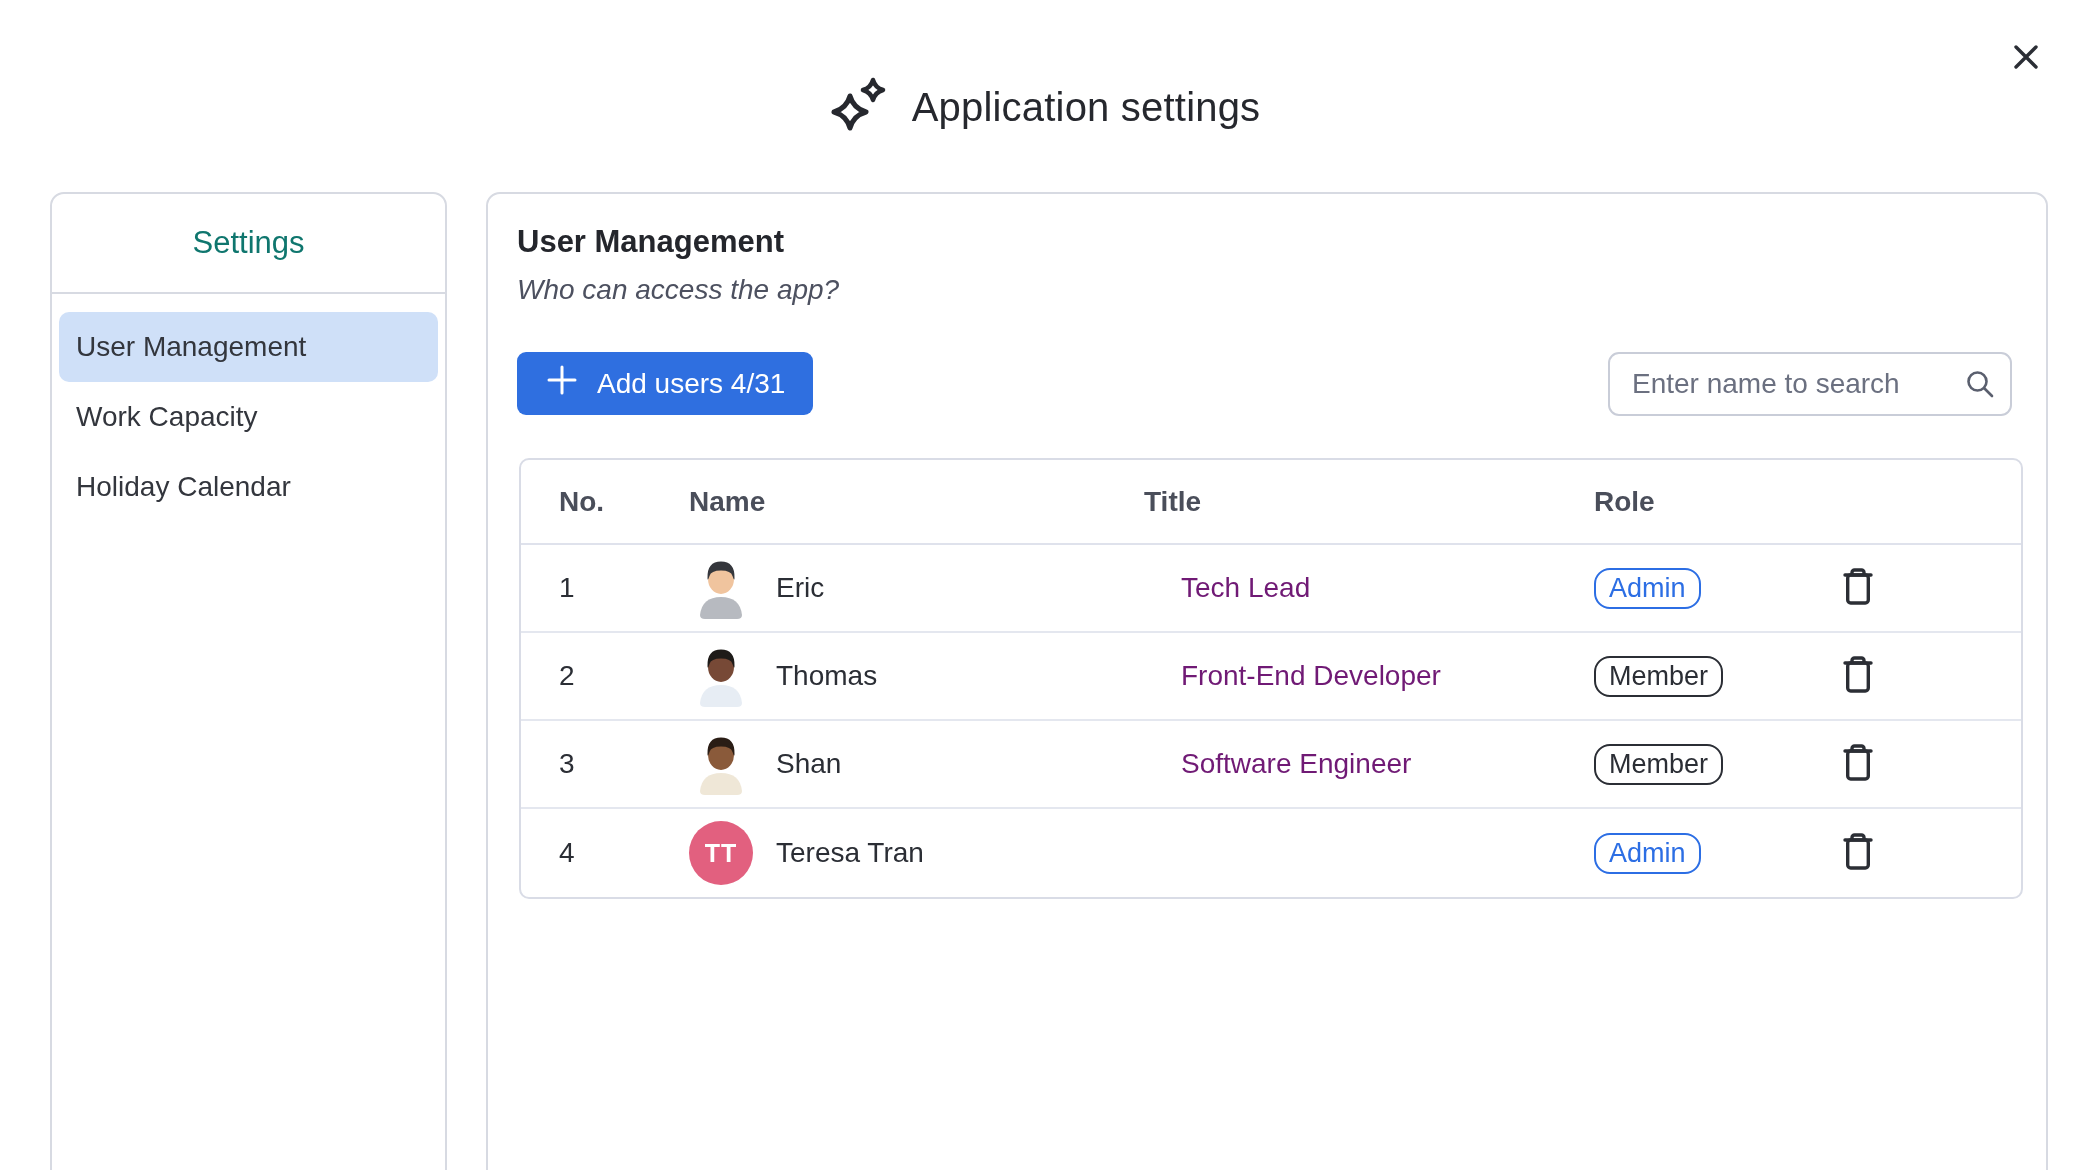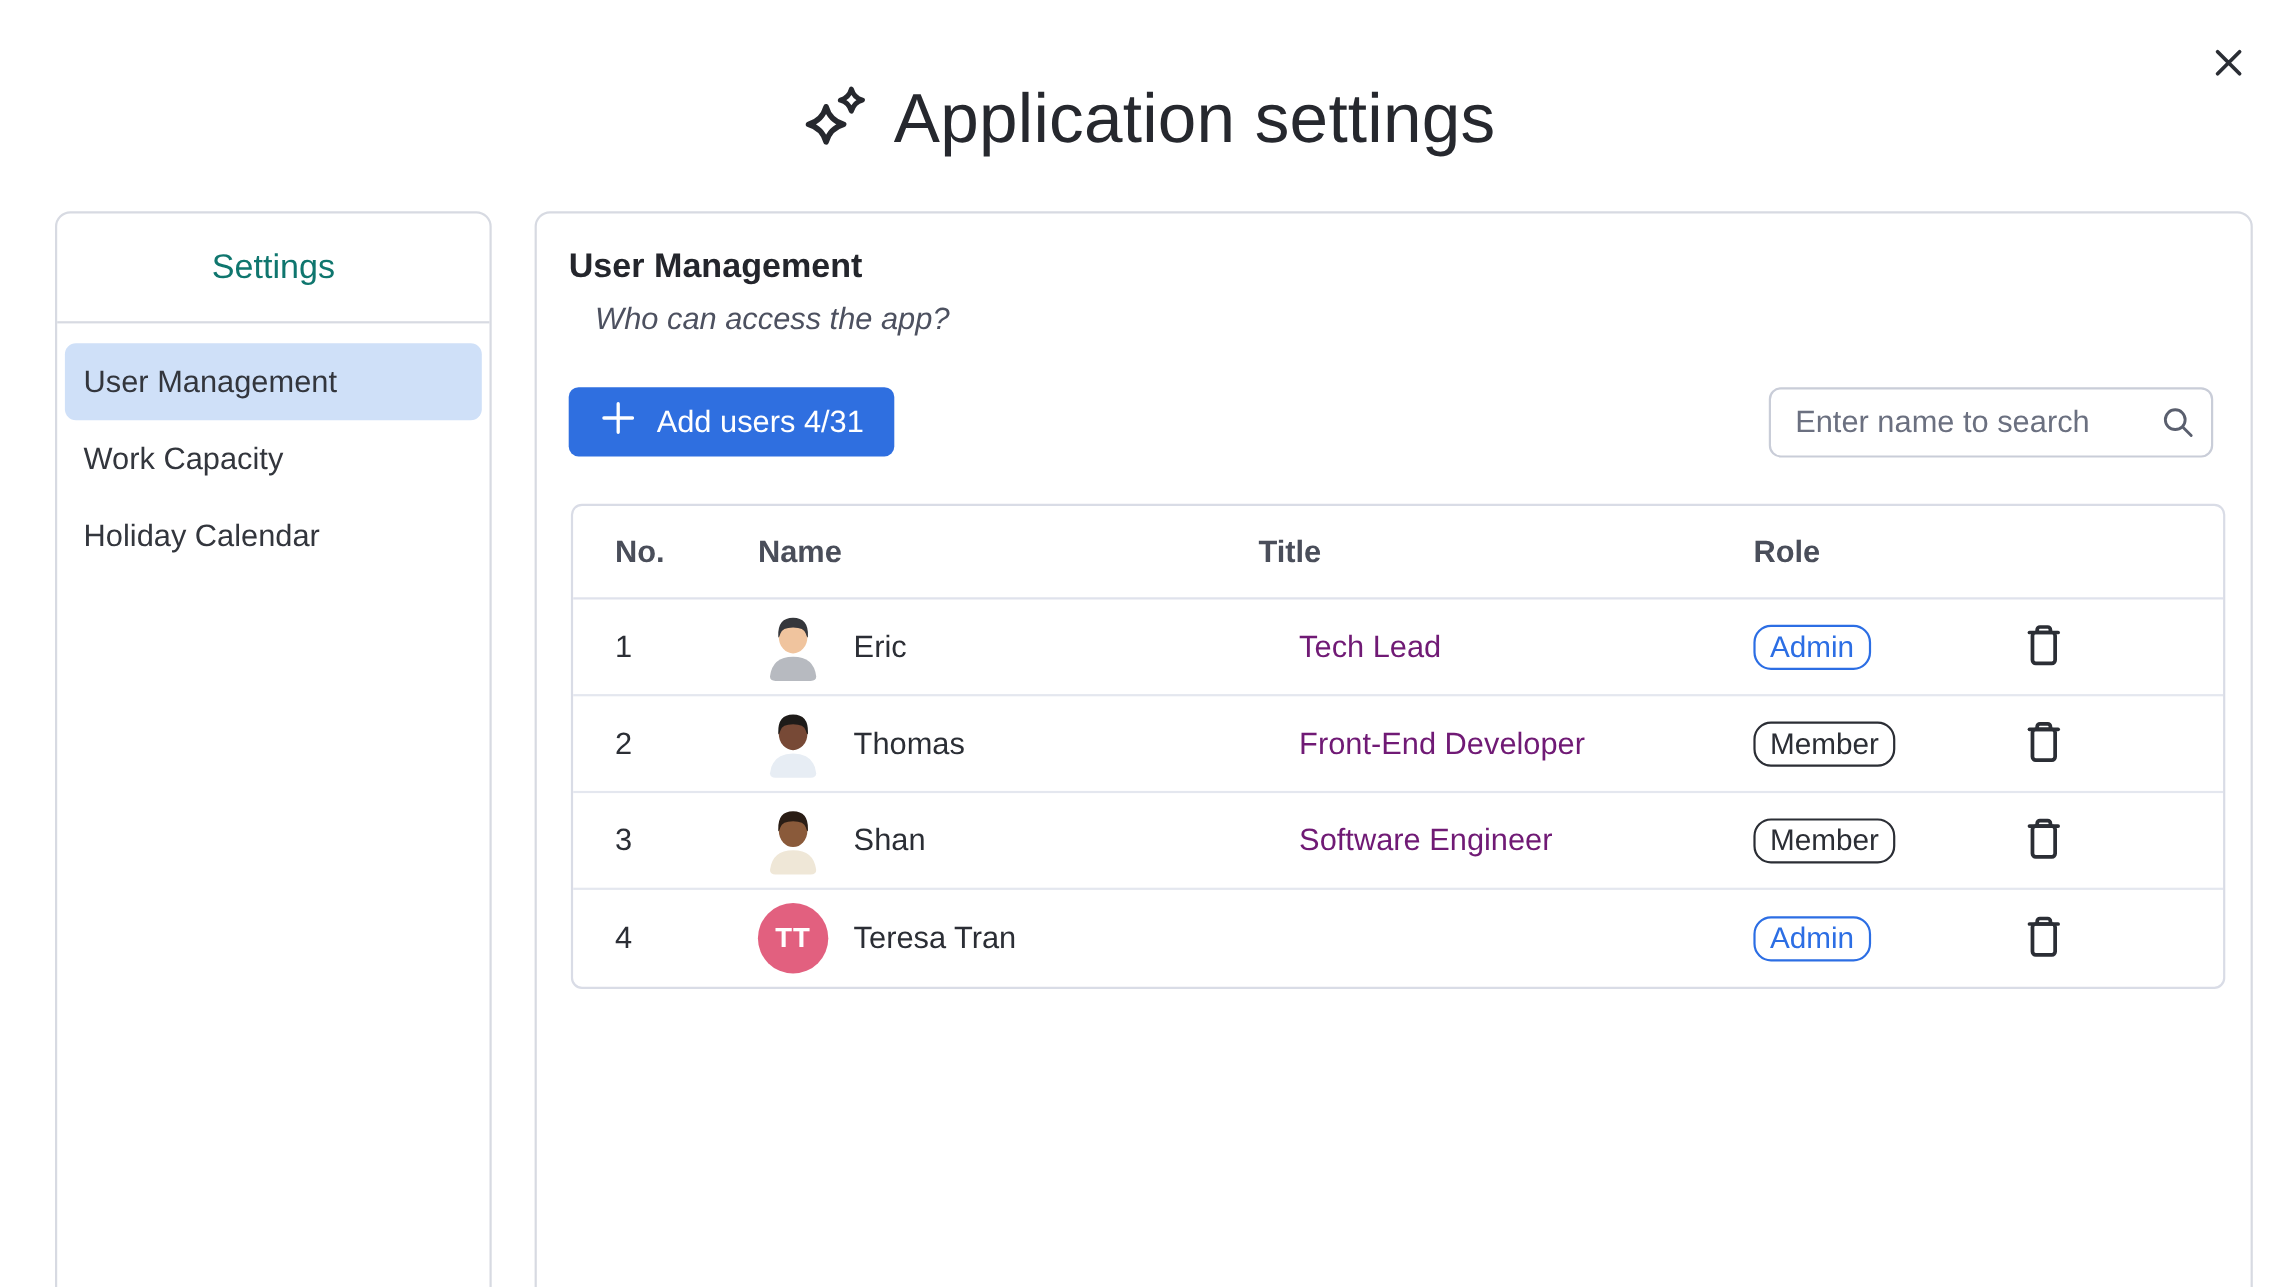--- a/index.html
+++ b/index.html
@@ -17,21 +17,21 @@
     position: absolute; top: 38px; right: 40px;
     width: 40px; height: 40px;
     background: none; border: none; cursor: pointer;
     display: flex; align-items: center; justify-content: center;
   }
   .modal-title-wrap {
     position: absolute; top: 72px; left: 0; width: 100%;
     display: flex; align-items: center; justify-content: center; gap: 20px;
   }
   .modal-title {
-    font-size: 63px; font-weight: 500; color: #26282e; letter-spacing: 0.2px;
+    font-size: 40px; font-weight: 500; color: #26282e; letter-spacing: 0.2px;
   }
 
   
   .sidebar {
     position: absolute; left: 50px; top: 192px; width: 397px; height: 1060px;
     border: 2px solid #d7dae2; border-radius: 14px; background: #fff;
   }
   .sidebar-title {
     height: 100px; display: flex; align-items: center; justify-content: center;
     font-size: 31px; font-weight: 500; color: #0f766e;
@@ -47,21 +47,21 @@
 
   .main-panel {
     position: absolute; left: 486px; top: 192px; width: 1562px; height: 1060px;
     border: 2px solid #d7dae2; border-radius: 14px; background: #fff;
     padding: 30px 29px;
   }
 
   
   .panel-header { display: flex; justify-content: space-between; align-items: flex-start; }
   .panel-title { font-size: 31px; font-weight: 600; color: #24262c; }
-  .panel-subtitle { font-size: 28px; font-style: italic; color: #4d5160; margin-top: 14px; margin-left: 24px; }
+  .panel-subtitle { font-size: 28px; font-style: italic; color: #4d5160; margin-top: 14px; }
   .all-users-wrap { display: flex; align-items: center; gap: 28px; margin-top: 24px; margin-right: 20px; }
   .all-users-label { font-size: 28px; color: #33363d; }
   .toggle {
     width: 94px; height: 50px; border-radius: 25px; background: #c7cad7;
     position: relative; cursor: pointer; border: none;
   }
   .toggle-knob {
     position: absolute; left: 5px; top: 5px; width: 40px; height: 40px;
     border-radius: 50%; background: #ffffff; box-shadow: 0 1px 3px rgba(0,0,0,0.18);
   }

